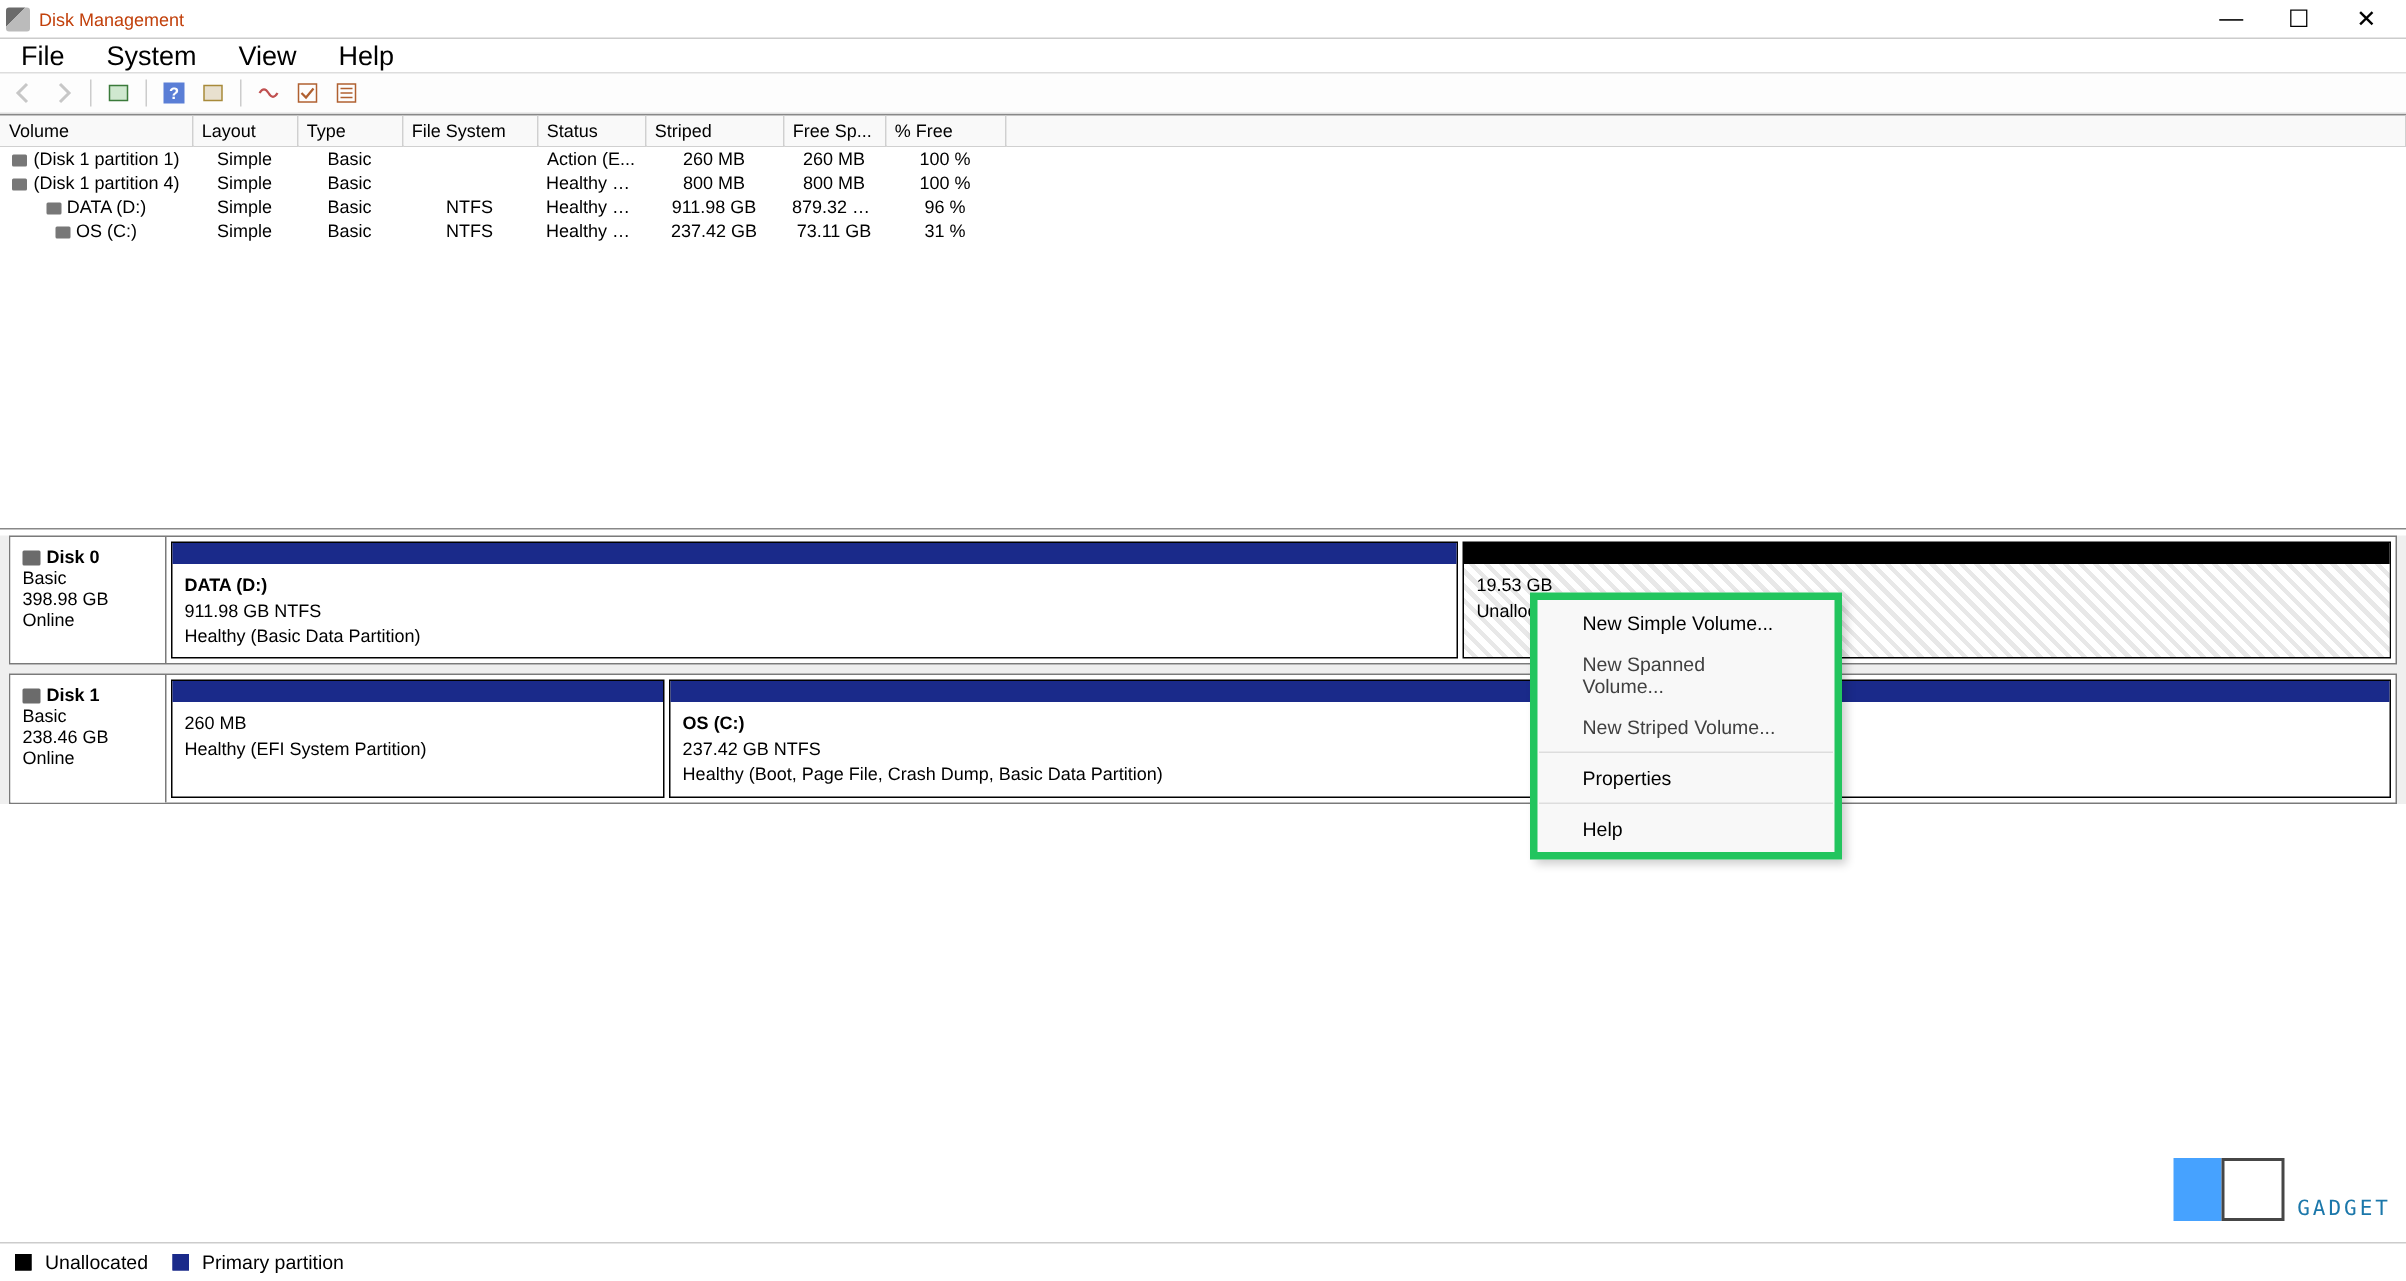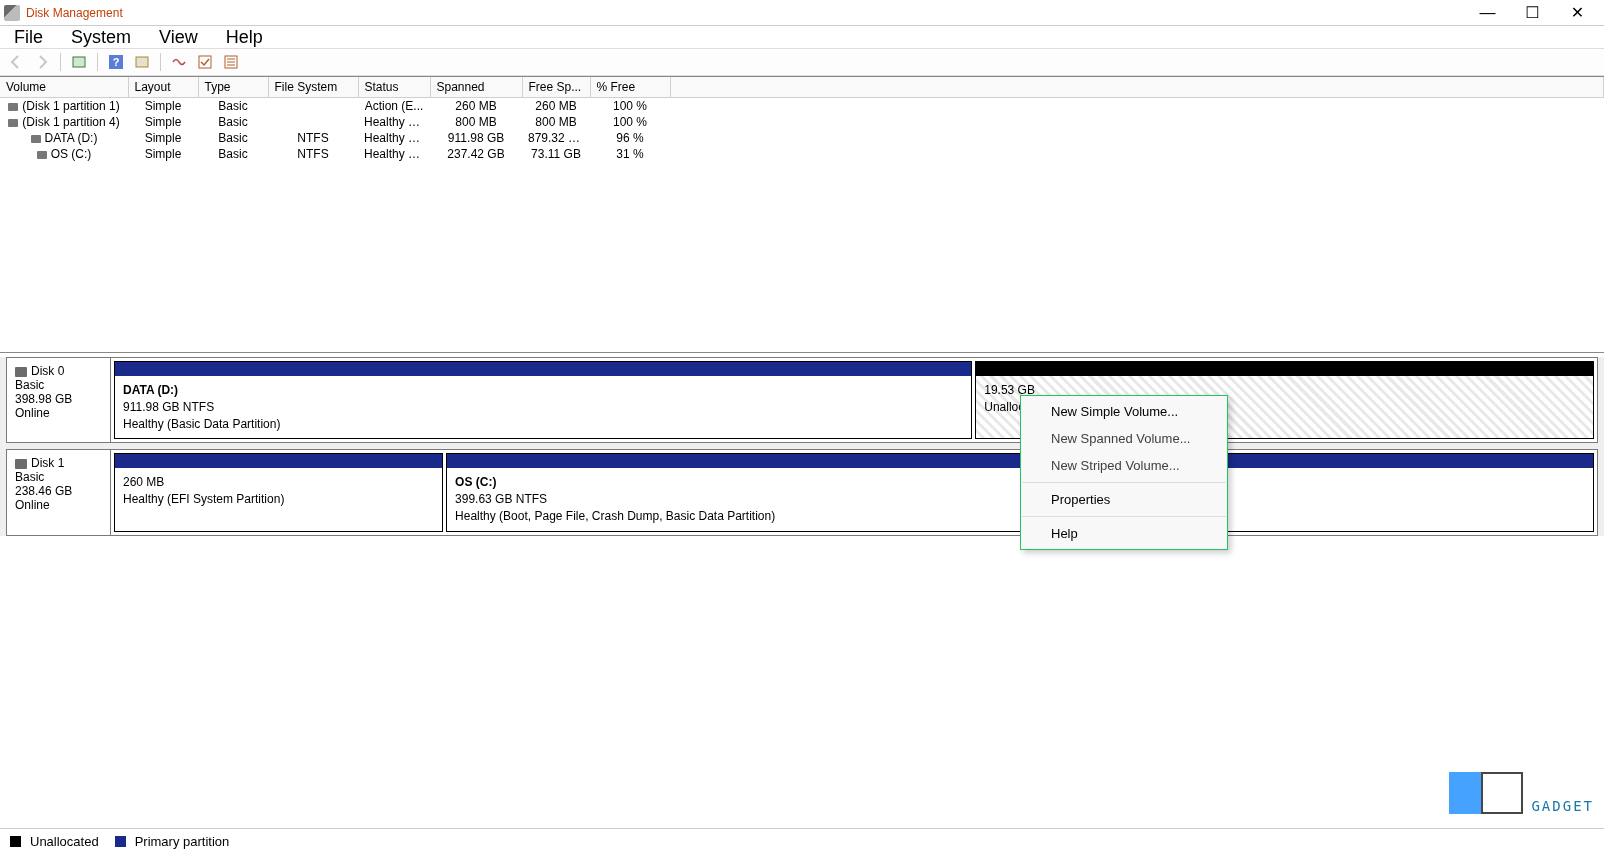--- a/index.html
+++ b/index.html
@@ -31,34 +31,34 @@
 .tbl td { font-size: 12px; padding: 1px 6px; white-space: nowrap; overflow: hidden; text-overflow: ellipsis; text-align: center; }
 .vol-icon { display: inline-block; width: 10px; height: 8px; background: #777; margin-right: 4px; vertical-align: middle; border-radius: 1px; }
 
 .table-area { height: 254px; overflow: auto; background: #fff; }
 
 
 .graphical { background: #efefef; }
 .disk-row { display: flex; margin: 4px 6px 6px 6px; border: 1px solid #7a7a7a; background: #fff; }
 .disk-label { width: 104px; border-right: 1px solid #7a7a7a; padding: 6px 8px; background: #fff; font-size: 12px; }
 .disk-label .disk-icon { display: inline-block; width: 12px; height: 10px; background: #6b6b6b; margin-right: 4px; vertical-align: middle; border-radius: 1px; }
-.disk-label .name { font-weight: normal; text-align: right; }
+.disk-label .name { font-weight: bold; text-align: right; }
 .partitions { display: flex; flex: 1; gap: 3px; padding: 3px; }
 .partition { display: flex; flex-direction: column; border: 1px solid #000; }
 .phead { height: 14px; }
 .phead.primary { background: #1a2a8a; }
 .phead.unalloc { background: #000; }
 .pbody { flex: 1; padding: 6px 8px; font-size: 12px; line-height: 1.4; }
 .pbody .title { font-weight: bold; }
 
 
 .hatch { background: repeating-linear-gradient(45deg, #fff, #fff 4px, #e8e8e8 4px, #e8e8e8 7px); }
 
 
-.context-menu { position: absolute; left: 1020px; top: 395px; width: 208px; background: #f8f8f8; border: 1px solid #22c55e; box-shadow: 3px 3px 6px rgba(0,0,0,0.2); padding: 2px 0; font-size: 13px; z-index: 100; }
+.context-menu { position: absolute; left: 1020px; top: 395px; width: 208px; background: #f8f8f8; border: 5px solid #22c55e; box-shadow: 3px 3px 6px rgba(0,0,0,0.2); padding: 2px 0; font-size: 13px; z-index: 100; }
 .context-menu .citem { padding: 6px 30px; cursor: default; }
 .context-menu .citem.disabled { color: #404040; }
 .context-menu .csep { height: 1px; background: #ddd; margin: 3px 1px; }
 
 
 .legend { position: absolute; left: 0; bottom: 0; height: 26px; display: flex; align-items: center; gap: 6px; padding: 0 10px; background: #fff; border-top: 1px solid #ccc; width: 100%; font-size: 13px; }
 .legend .sw { width: 11px; height: 11px; display: inline-block; margin-right: 3px; vertical-align: middle; border: 1px solid #000; }
 .legend .sw.black { background: #000; }
 .legend .sw.blue { background: #1a2a8a; border-color: #1a2a8a; }
 
@@ -153,21 +153,21 @@
         <col style="width:80px">
         <col>
     </colgroup>
     <thead>
       <tr>
         <th>Volume</th>
         <th>Layout</th>
         <th>Type</th>
         <th>File System</th>
         <th>Status</th>
-        <th>Spanned</th>
+        <th>Striped</th>
         <th>Free Sp...</th>
         <th>% Free</th>
         <th></th>
       </tr>
     </thead>
   </table>
   <div class="table-area">
     <table class="tbl">
       <colgroup>
         <col style="width:128px">
@@ -268,21 +268,21 @@
           <div class="phead primary"></div>
           <div class="pbody">
             <div>260 MB</div>
             <div>Healthy (EFI System Partition)</div>
           </div>
         </div>
         <div class="partition" style="flex: 974 1 0%;">
           <div class="phead primary"></div>
           <div class="pbody">
             <div class="title">OS  (C:)</div>
-            <div>399.63 GB NTFS</div>
+            <div>237.42 GB NTFS</div>
             <div>Healthy (Boot, Page File, Crash Dump, Basic Data Partition)</div>
           </div>
         </div>
       </div>
     </div>
   </div>
 
 <div class="context-menu">
   <div class="citem">New Simple Volume...</div>
   <div class="citem disabled">New Spanned Volume...</div>

